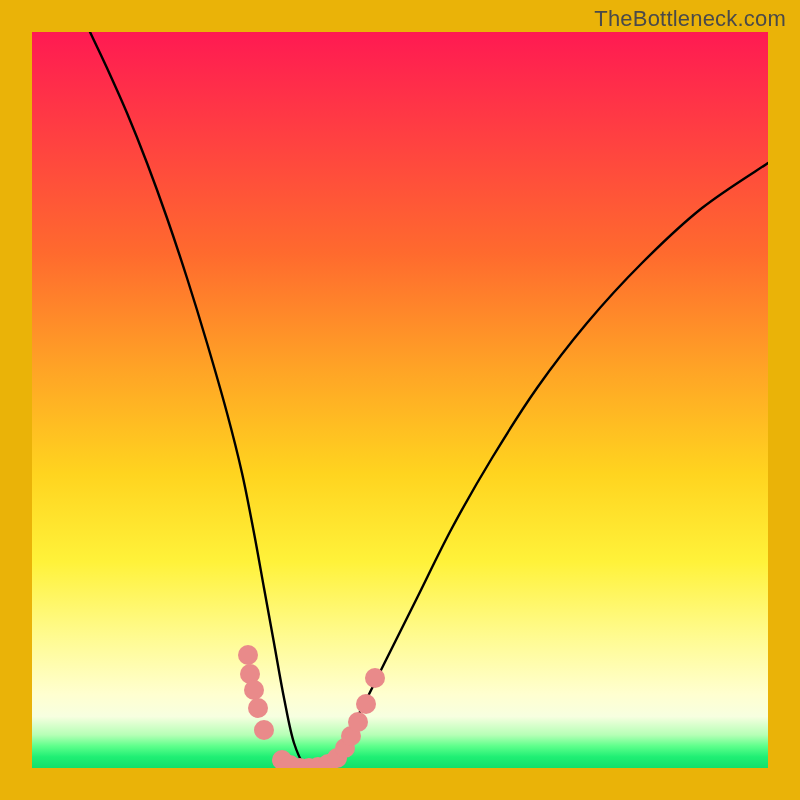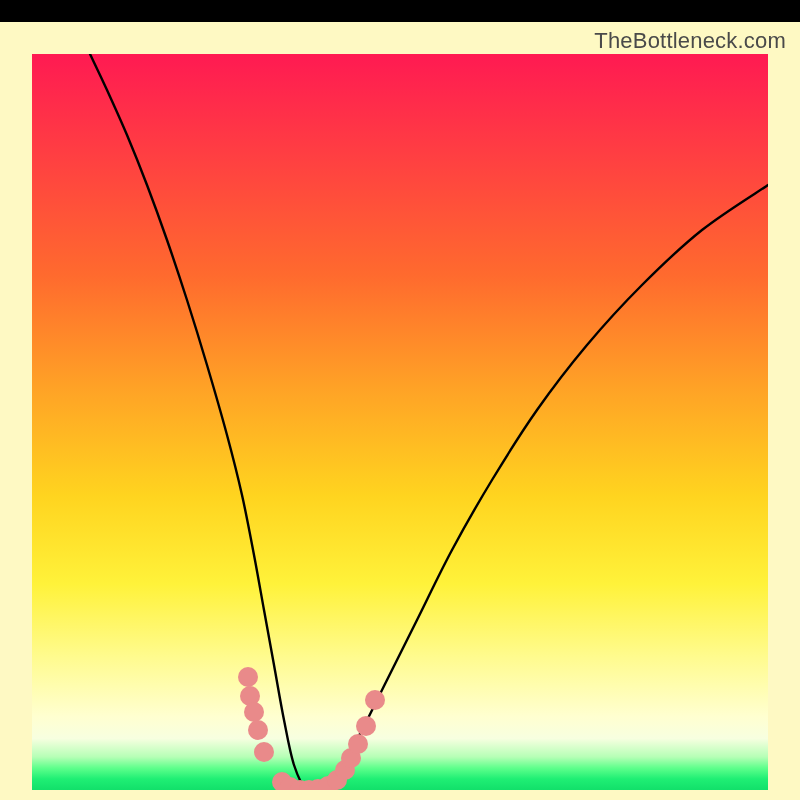--- a/index.html
+++ b/index.html
@@ -7,22 +7,21 @@
     padding: 0;
     width: 800px;
     height: 800px;
     background: #000;
     overflow: hidden;
     font-family: Arial, Helvetica, sans-serif;
   }
   .frame {
     position: absolute;
     inset: 0;
-    background: #fef9c3;
-    margin-top: 22px;
+    background: #eab308;
   }
   .plot-area {
     position: absolute;
     left: 32px;
     top: 32px;
     width: 736px;
     height: 736px;
     overflow: hidden;
   }
   .gradient {

